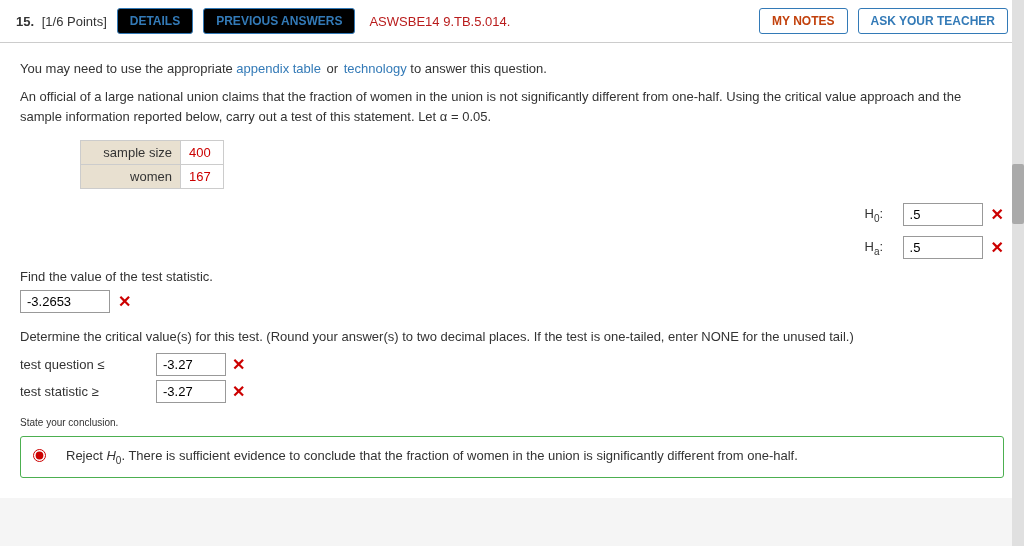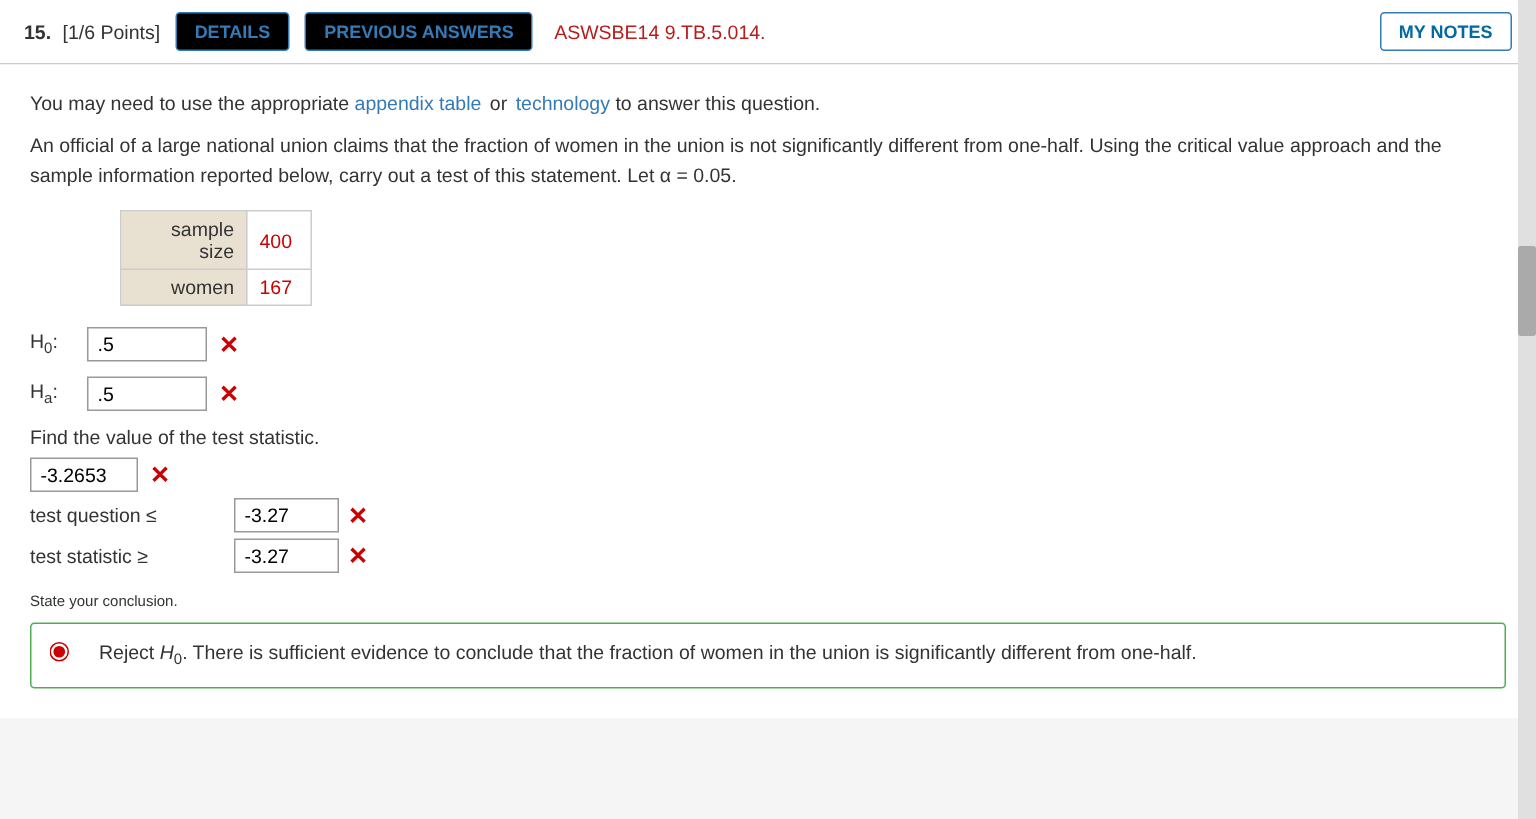--- a/index.html
+++ b/index.html
@@ -30,21 +30,21 @@
     }
     .assignment-code {
       font-size: 13px;
       color: #b91c1c;
       margin-left: 4px;
     }
     .spacer { flex: 1; }
     .my-notes-btn {
       border: 1px solid #337ab7;
       background: #fff;
-      color: #0369a1;
+      color: #c2410c;
       padding: 5px 12px;
       font-size: 12px;
       cursor: pointer;
       border-radius: 3px;
       font-weight: bold;
     }
     .ask-teacher-btn {
       border: 1px solid #337ab7;
       background: #fff;
       color: #337ab7;
@@ -84,39 +84,40 @@
     .data-table td {
       border: 1px solid #ccc;
       padding: 4px 12px;
       font-size: 13px;
     }
     .data-table td:first-child {
       background: #e8e0d0;
       font-weight: normal;
       text-align: right;
       padding-right: 8px;
-      width: 84px;
+      width: 100px;
     }
     .data-table td:last-child {
       color: #cc0000;
       text-align: left;
       padding-left: 8px;
       background: #fff;
     }
 
     .section-label {
       font-size: 13px;
       margin-bottom: 8px;
     }
 
     .hypothesis-row {
       display: flex;
       align-items: center;
       margin-bottom: 10px;
       gap: 8px;
+      justify-content: flex-end;
     }
     .hyp-label {
       font-size: 13px;
       min-width: 30px;
     }
     .hyp-input {
       border: 1px solid #999;
       padding: 3px 6px;
       font-size: 13px;
       width: 80px;
@@ -128,21 +129,21 @@
     }
 
     .find-statistic {
       font-size: 13px;
       margin-bottom: 6px;
     }
     .stat-input {
       border: 1px solid #999;
       padding: 3px 6px;
       font-size: 13px;
-      width: 72px;
+      width: 90px;
     }
 
     .critical-section {
       font-size: 13px;
       margin-bottom: 6px;
       margin-top: 14px;
       line-height: 1.5;
     }
     .critical-row {
       display: flex;
@@ -212,20 +213,21 @@
 <div class="header">
   <span class="question-num">
     <span>15.</span>
     <span style="font-weight:normal;margin-left:4px;">[1/6 Points]</span>
   </span>
   <button class="header-btn">DETAILS</button>
   <button class="header-btn">PREVIOUS ANSWERS</button>
   <span class="assignment-code">ASWSBE14 9.TB.5.014.</span>
   <div class="spacer"></div>
   <button class="my-notes-btn">MY NOTES</button>
+  <button class="ask-teacher-btn">ASK YOUR TEACHER</button>
 </div>
 
 <div class="content">
 
   <p class="intro-text">
     <span>You may need to use the appropriate</span>
     <a href="#" class="link-blue">appendix table</a>
     <span style="margin:0 2px;">or</span>
     <a href="#" class="link-blue">technology</a>
     <span> to answer this question.</span>
@@ -262,20 +264,23 @@
   </div>
 
   <p class="find-statistic" style="margin-top:8px;">
     Find the value of the test statistic.
   </p>
   <div style="display:flex;align-items:center;gap:8px;margin-bottom:4px;">
     <input class="stat-input" type="text" value="-3.2653" style="">
     <span class="x-mark">✕</span>
   </div>
 
+  <p class="critical-section">
+    Determine the critical value(s) for this test. (Round your answer(s) to two decimal places. If the test is one-tailed, enter NONE for the unused tail.)
+  </p>
 
   <div class="critical-row">
     <span class="critical-label">test question ≤</span>
     <input class="critical-input" type="text" value="-3.27" style="">
     <span class="x-mark">✕</span>
   </div>
 
   <div class="critical-row">
     <span class="critical-label">test statistic ≥</span>
     <input class="critical-input" type="text" value="-3.27" style="">

